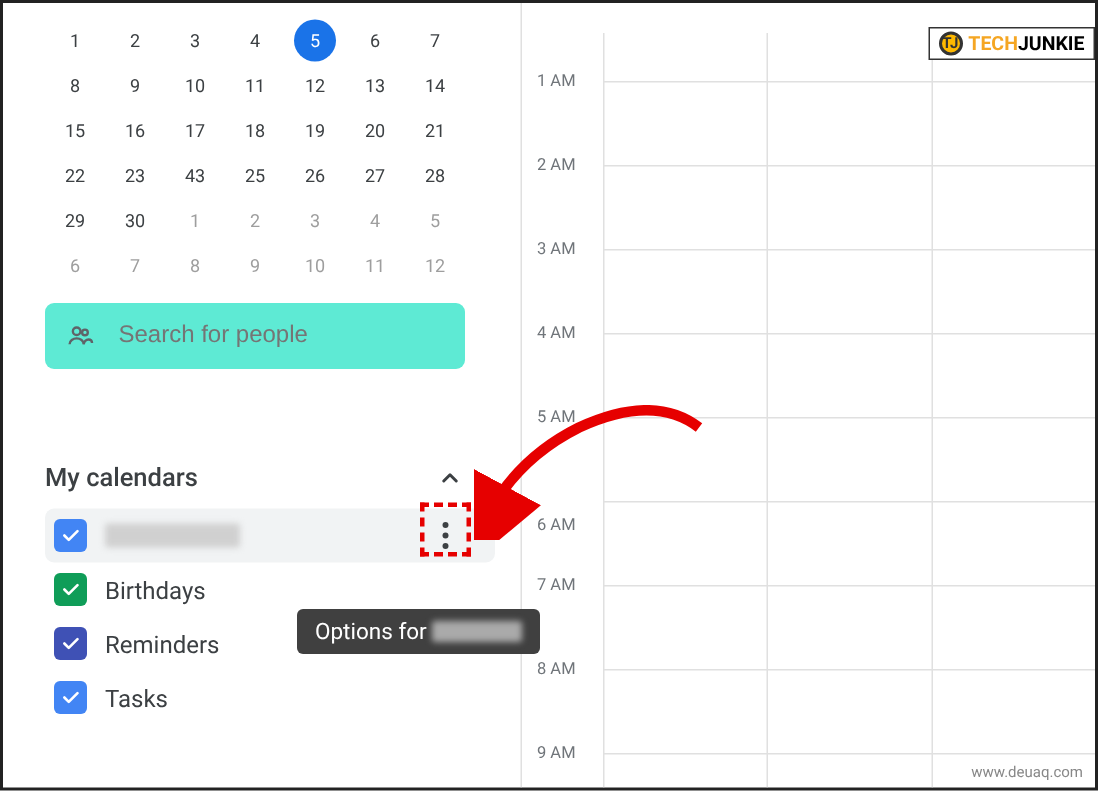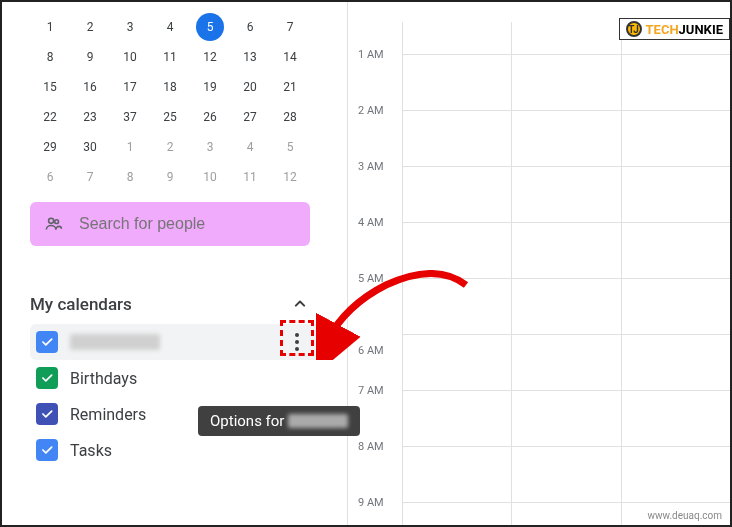--- a/index.html
+++ b/index.html
@@ -90,41 +90,41 @@
     .mini-cal .day.selected span {
       background: #1a73e8;
       color: #fff;
       width: 28px; height: 28px;
       border-radius: 50%;
       display:flex;align-items:center;justify-content:center;
     }
     
     .search {
       margin-top: 8px;
-      background: #f0abfc;
+      background: #5eead4;
       border-radius: 6px;
       height: 44px;
       display: flex;
       align-items: center;
       padding: 0 14px;
       color: #5f6368;
       gap: 16px;
       width: 280px;
     }
     .search input {
       border: none;
       background: transparent;
       outline: none;
       font-size: 16px;
       color: #5f6368;
       width: 100%;
     }
     
     .section-header {
-      margin-top: 48px;
+      margin-top: 63px;
       display: flex;
       align-items: flex-start;
       justify-content: space-between;
       width: 280px;
       cursor: pointer;
     }
     .section-header h3 {
       font-size: 17px;
       font-weight: 500;
       color: #3c4043;
@@ -300,21 +300,21 @@
         <div class="day">
           <span>21</span>
         </div>
         <div class="day">
           <span>22</span>
         </div>
         <div class="day">
           <span>23</span>
         </div>
         <div class="day">
-          <span>37</span>
+          <span>43</span>
         </div>
         <div class="day">
           <span>25</span>
         </div>
         <div class="day">
           <span>26</span>
         </div>
         <div class="day">
           <span>27</span>
         </div>

